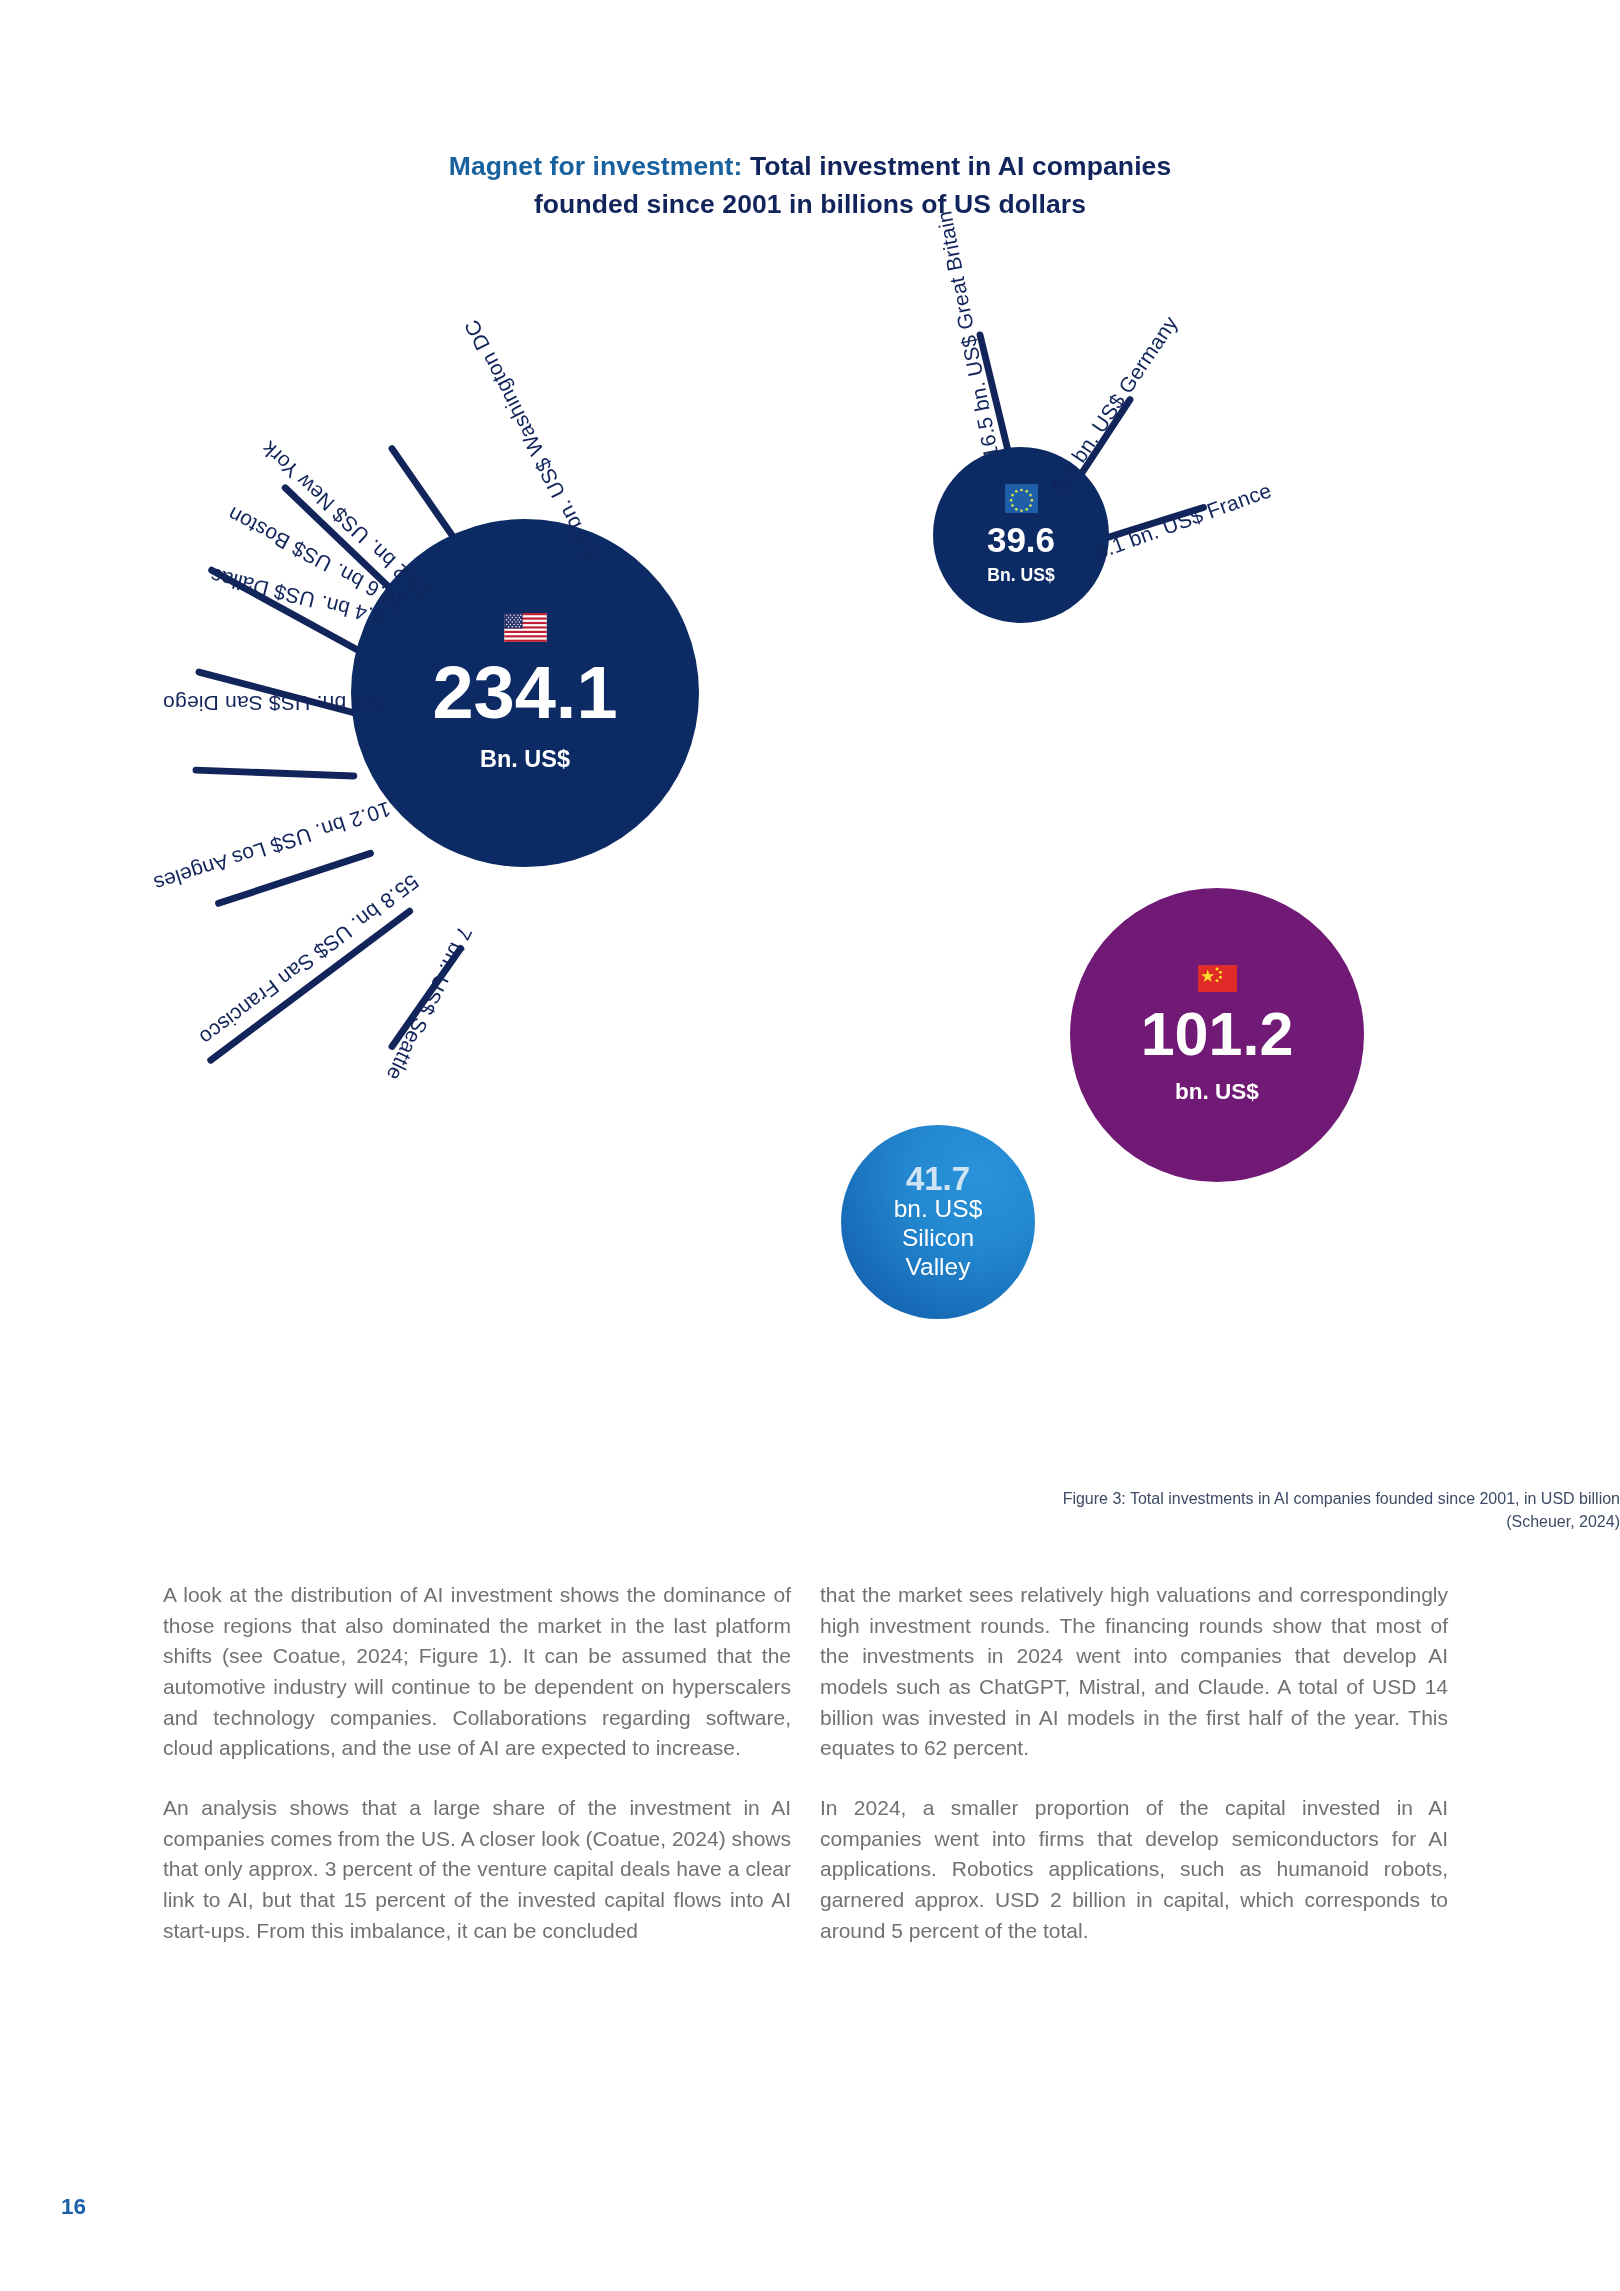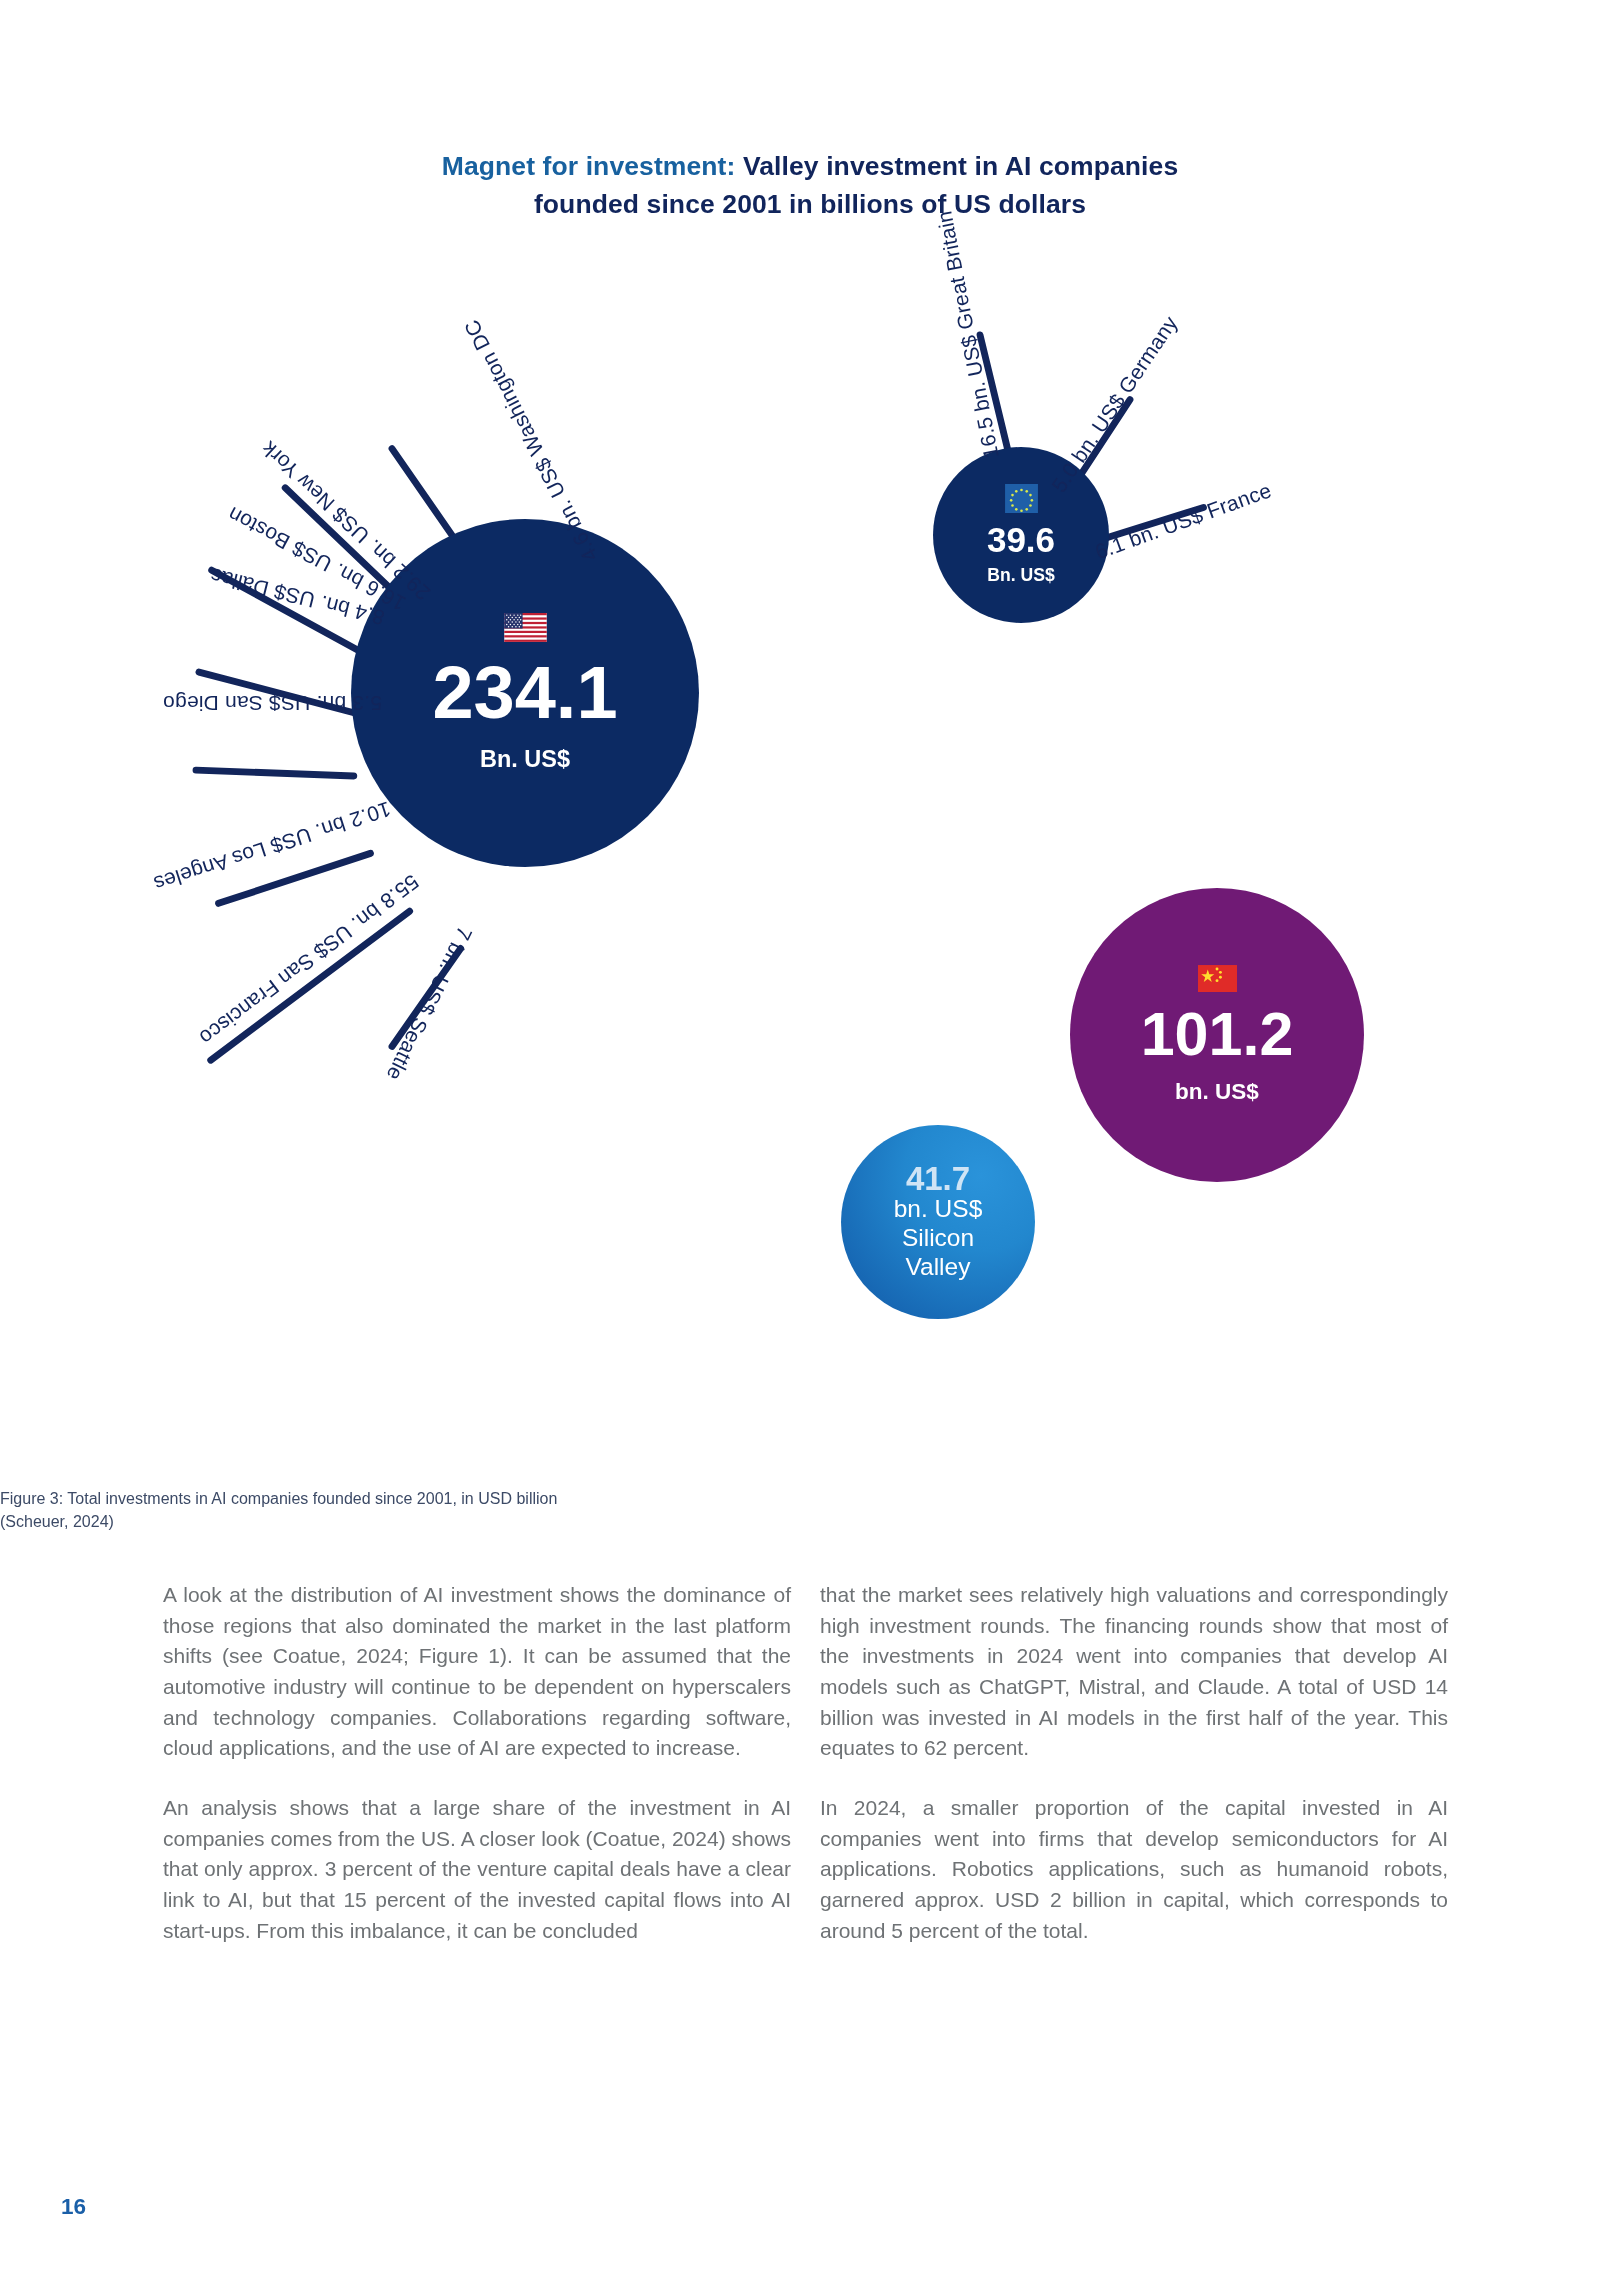--- a/index.html
+++ b/index.html
@@ -68,21 +68,21 @@
   
   .spoke{
     position:absolute;white-space:nowrap;color:#12255b;
     font-size:21px;letter-spacing:0.2px;
     transform-origin:0 50%;
     z-index:5;
   }
 
   
   .caption{
-    position:absolute;left:0;top:1488px;width:1620px;text-align:left;
+    position:absolute;left:0;top:1488px;width:1620px;text-align:right;
     color:#3c4a66;font-size:16px;line-height:1.42;
   }
 
   
   .cols{
     position:absolute;left:163px;top:1580px;width:1304px;
     display:flex;gap:29px;
   }
   .col{width:628px;}
   .col p{
@@ -94,21 +94,21 @@
   
   .page-num{
     position:absolute;left:61px;top:2194px;color:#1a5fa8;
     font-size:22.5px;font-weight:bold;
   }
 </style>
 </head>
 <body>
 
 <div class="fig-title">
-  <span class="t-accent">Magnet for investment:</span><span class="t-main"> Valley investment in AI companies</span><br>
+  <span class="t-accent">Magnet for investment:</span><span class="t-main"> Total investment in AI companies</span><br>
   <span class="t-main">founded since 2001 in billions of US dollars</span>
 </div>
 
 <div class="figure">
 
   <svg class="svg-layer" viewBox="0 0 1653 1270">
     <g stroke="#12255b" stroke-width="7" stroke-linecap="round" fill="none">
 
       <line x1="470" y1="329" x2="400" y2="228"></line>
       <line x1="409" y1="381" x2="291" y2="268"></line>

